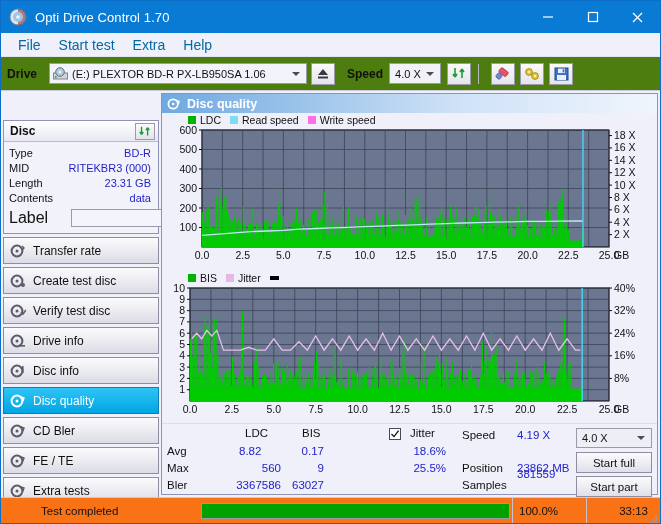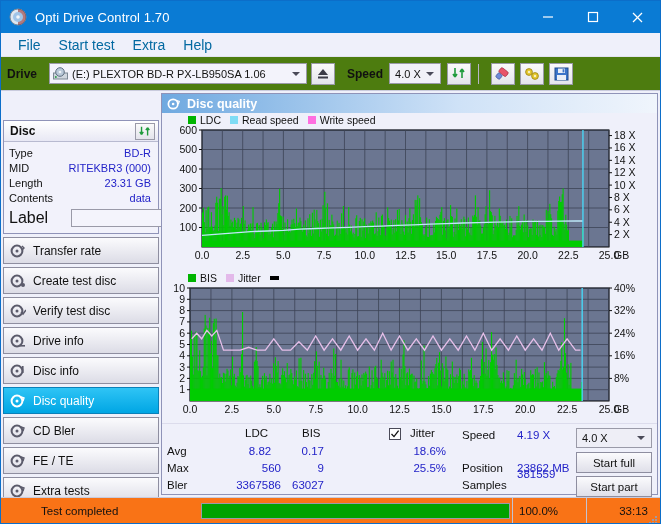--- a/index.html
+++ b/index.html
@@ -1519,21 +1519,21 @@
         <div class="st hdr" style="left:140px;top:3px;">BIS</div>
 
         <div id="jitter-chk" style="left:227px;top:4px;">
           <svg width="10" height="10" viewBox="0 0 10 10">
               <path d="M1.5 5 L4 7.6 L8.6 1.6" stroke="#111" stroke-width="1.3" fill="none"></path>
             </svg>
         </div>
         <div class="st hdr" style="left:248px;top:3px;">Jitter</div>
 
         <div class="st k" style="left:5px;top:21px;">Avg</div>
-        <div class="st v" style="left:77px;top:21px;width:42px;text-align:center;">8.82</div>
+        <div class="st v" style="left:77px;top:21px;width:42px;text-align:left;">8.82</div>
         <div class="st v" style="left:130px;top:21px;width:32px;text-align:right;">0.17</div>
         <div class="st v" style="left:240px;top:21px;width:44px;text-align:right;">18.6%</div>
 
         <div class="st k" style="left:5px;top:38px;">Max</div>
         <div class="st v" style="left:77px;top:38px;width:42px;text-align:right;">560</div>
         <div class="st v" style="left:130px;top:38px;width:32px;text-align:right;">9</div>
         <div class="st v" style="left:240px;top:38px;width:44px;text-align:right;">25.5%</div>
 
         <div class="st k" style="left:5px;top:55px;">Bler</div>
         <div class="st v" style="left:62px;top:55px;width:57px;text-align:right;">3367586</div>

